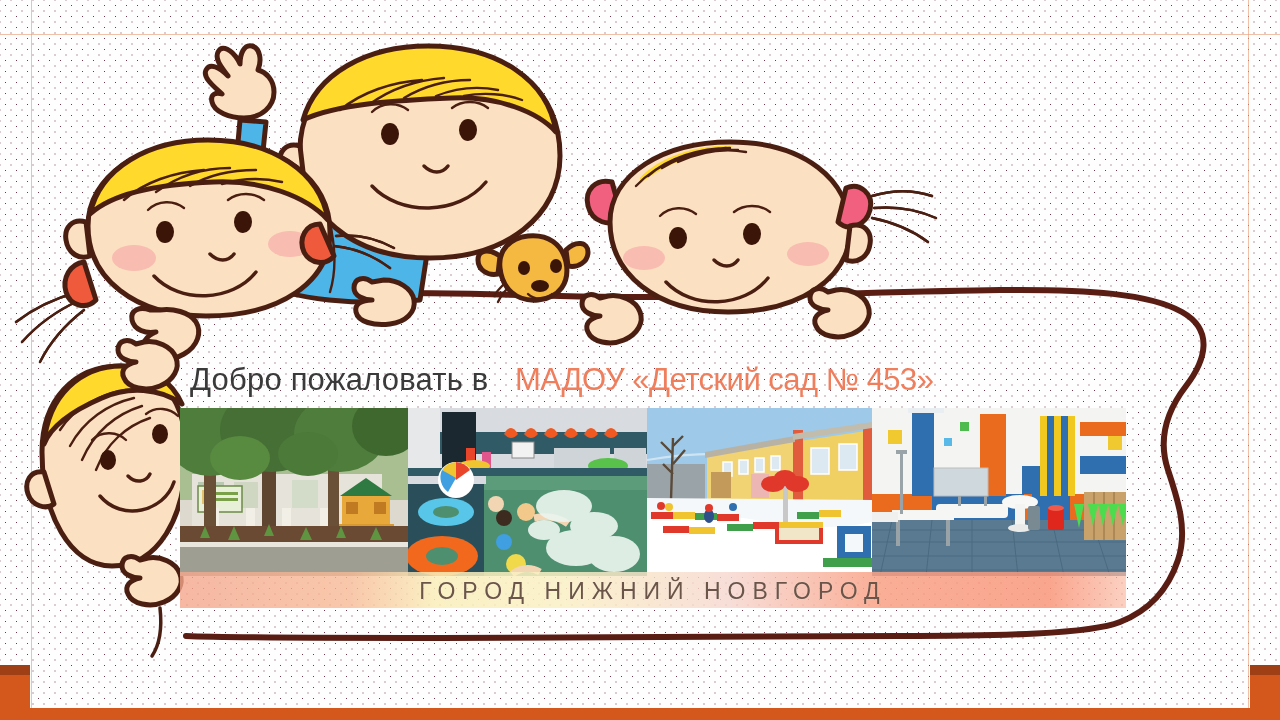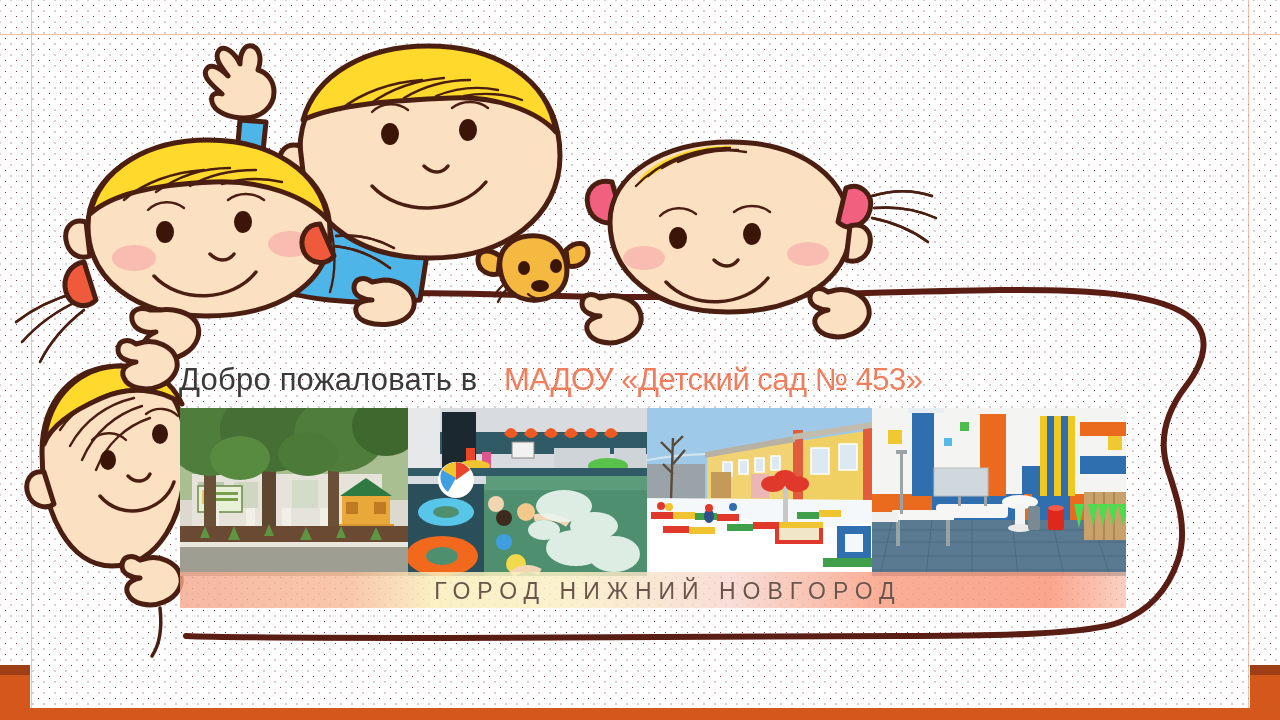--- a/index.html
+++ b/index.html
@@ -36,21 +36,21 @@
   .bar-cap{position:absolute;height:10px;background:#8e3714;opacity:.75;}
 
   
   .frame{position:absolute;left:0;top:0;width:1280px;height:720px;pointer-events:none;}
 
   
   .kids{position:absolute;left:0;top:0;width:1280px;height:720px;}
 
   
   .title{
-    position:absolute;left:179px;top:360px;
+    position:absolute;left:190px;top:360px;
     font-size:31px;line-height:40px;white-space:nowrap;
     letter-spacing:.2px;
   }
   .title .t1{color:#3a3a3a;font-weight:400;}
   .title .t2{color:#ef7e5d;font-weight:400;letter-spacing:-.5px;}
 
   
   .photos{position:absolute;left:180px;top:408px;width:946px;height:168px;display:flex;}
   .ph{position:relative;overflow:hidden;height:168px;}
   .ph-1{width:228px;}
@@ -70,21 +70,20 @@
       rgba(246,214,206,.80) 58%,
       rgba(249,160,132,.85) 74%,
       rgba(249,150,122,.85) 92%,
       rgba(250,190,168,.70) 100%);
   }
   .caption{
     position:absolute;left:180px;top:575px;width:946px;height:32px;
     display:flex;align-items:center;justify-content:center;
     font-size:23px;letter-spacing:7px;color:#6b5548;
     text-shadow:0 0 1px rgba(255,255,255,.5);
-    margin-left:15px;
   }
 </style>
 </head>
 <body>
 
 <div class="slide">
 
   <div class="dots"></div>
 
   <div class="guide guide-v" style="left:31px;"></div>

